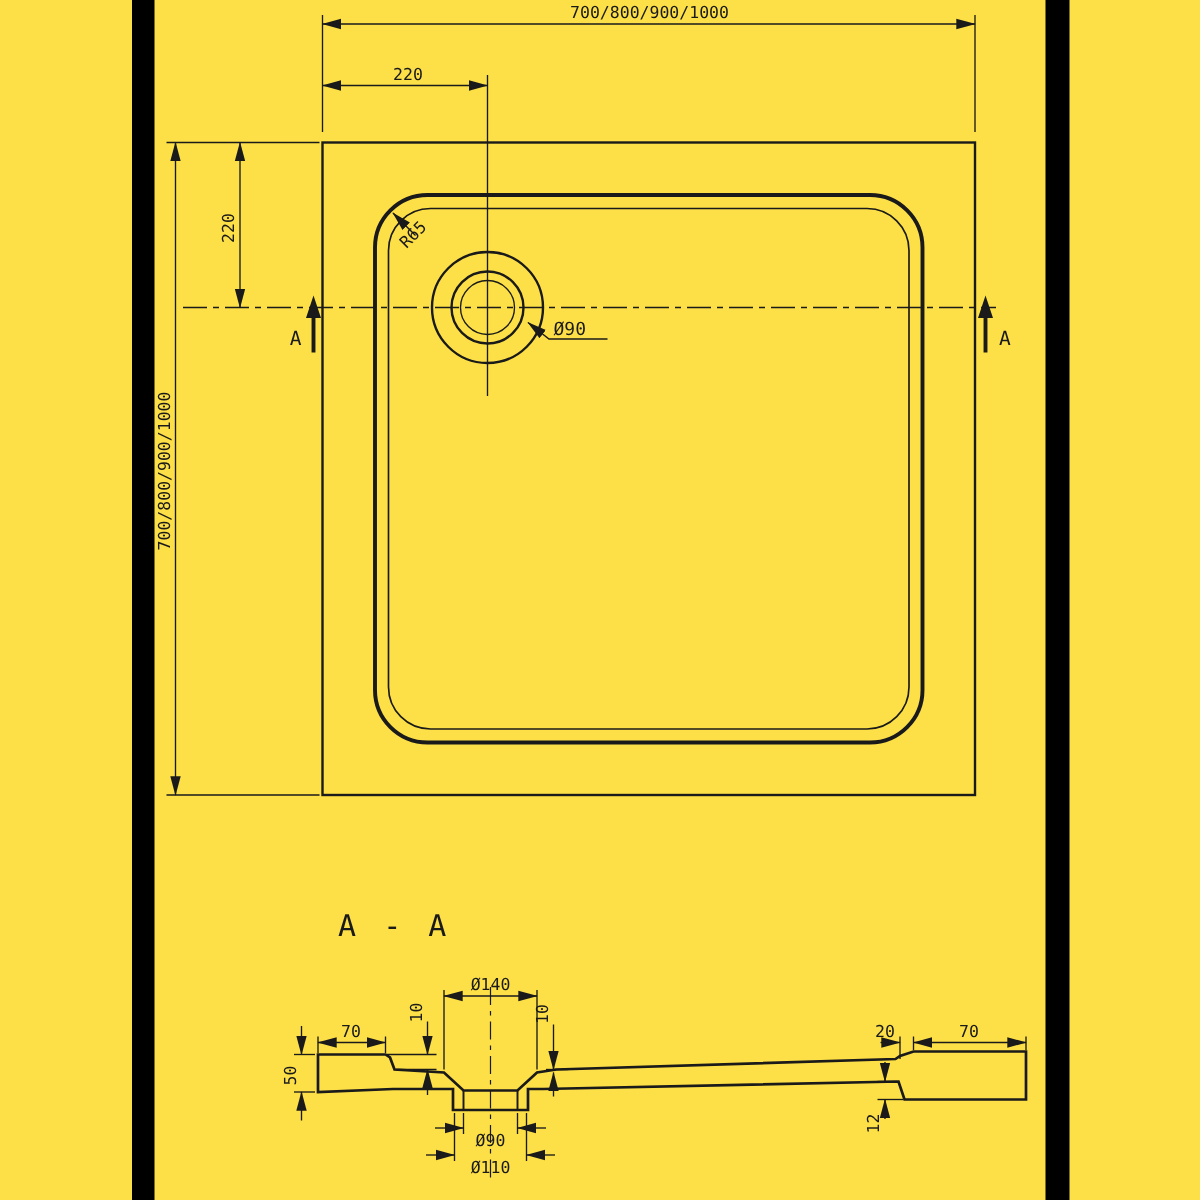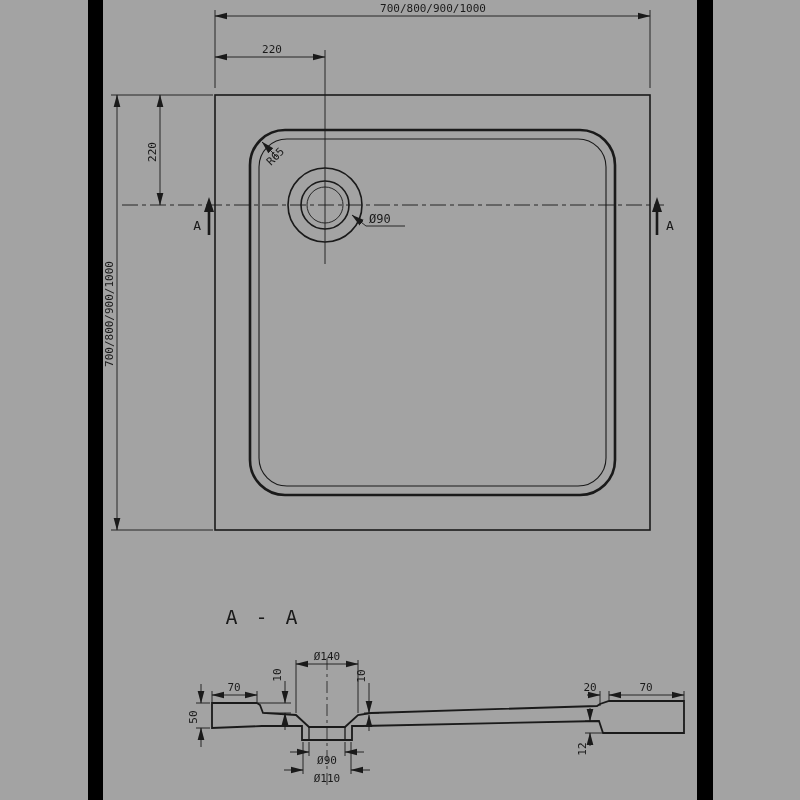--- a/index.html
+++ b/index.html
@@ -1,16 +1,16 @@
 <!DOCTYPE html>
 <html><head>
 <meta charset="utf-8">
 <style>
   html,body{margin:0;padding:0;background:#ffffff;}
-  .sheet{position:relative;width:800px;height:800px;background:#a3a3a3;overflow:hidden;}
+  .sheet{position:relative;width:800px;height:800px;background:#fde047;overflow:hidden;}
   svg{position:absolute;left:0;top:0;}
   text{font-family:"DejaVu Sans Mono","Liberation Mono",monospace;font-size:11px;fill:#1a1a1a;}
   .t-big{font-size:20px;letter-spacing:3px;}
   .t-a{font-size:13px;}
   .t-lead{font-size:12px;}
   .ink{stroke:#1a1a1a;fill:none;}
   .thin{stroke-width:0.9;}
   .med{stroke-width:1.6;}
   .bold{stroke-width:2.6;}
   .prof{stroke-width:1.8;}

